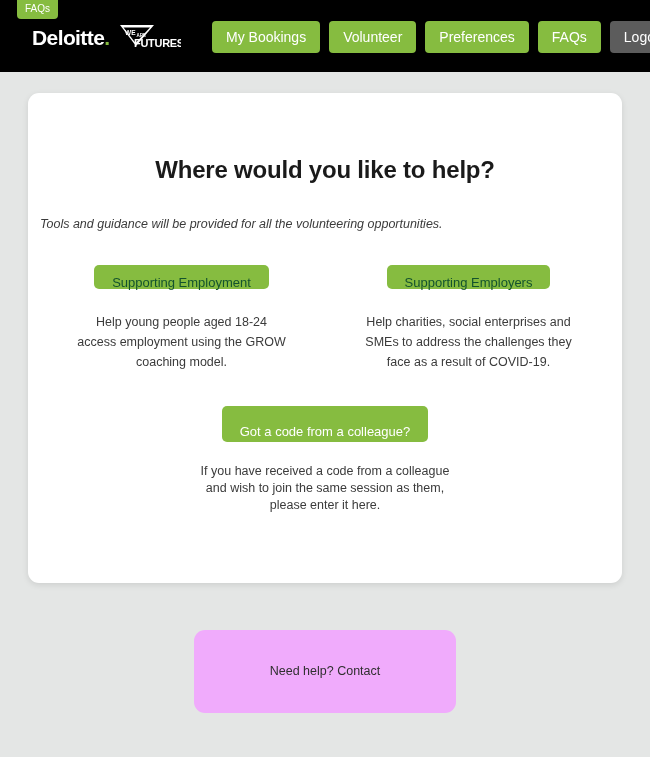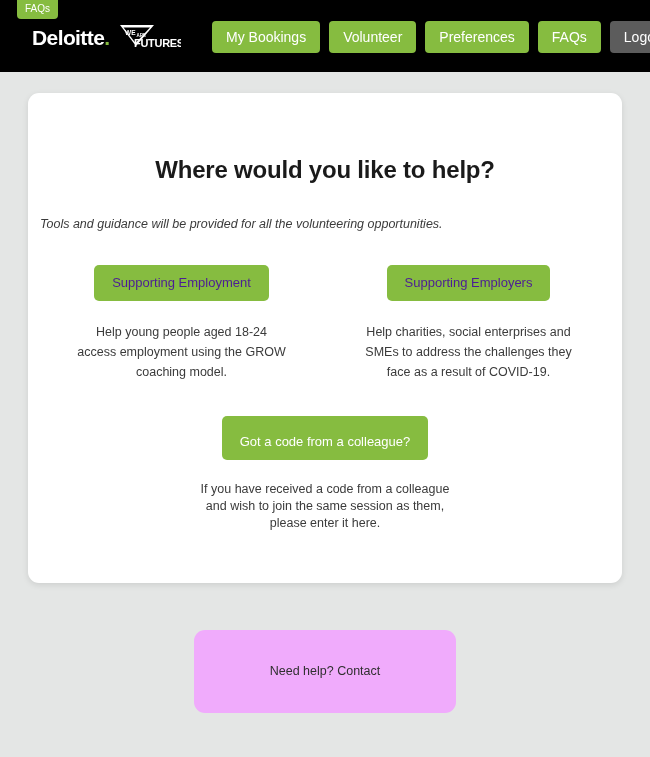--- a/index.html
+++ b/index.html
@@ -128,26 +128,26 @@
     padding: 0 10px;
   }
   .option-col {
     flex: 1;
     text-align: center;
     padding: 0 12px;
     box-sizing: border-box;
   }
   .option-btn {
     background: #86bc40;
-    color: #4c1d95;
+    color: #14532d;
     border: none;
     border-radius: 5px;
     font-size: 13px;
     padding: 0 18px;
-    height: 36px;
+    height: 24px;
     line-height: 36px;
     font-family: "Liberation Sans", sans-serif;
     cursor: pointer;
     display: inline-block;
     white-space: nowrap;
   }
   .option-desc {
     margin: 21px auto 0 auto;
     font-size: 12.5px;
     color: #3b3b3b;
@@ -160,21 +160,21 @@
     margin-top: 34px;
     text-align: center;
   }
   .code-btn {
     background: #86bc40;
     color: #ffffff;
     border: none;
     border-radius: 5px;
     font-size: 13px;
     padding: 8px 18px;
-    height: 44px;
+    height: 36px;
     line-height: 36px;
     font-family: "Liberation Sans", sans-serif;
     cursor: pointer;
     display: inline-block;
     white-space: nowrap;
   }
   .code-desc {
     margin: 21px auto 0 auto;
     font-size: 12.5px;
     color: #3b3b3b;

